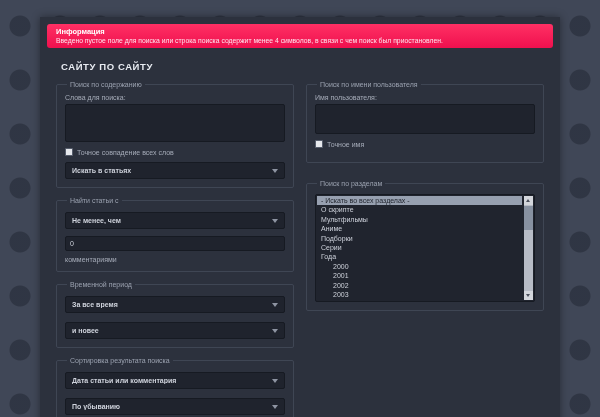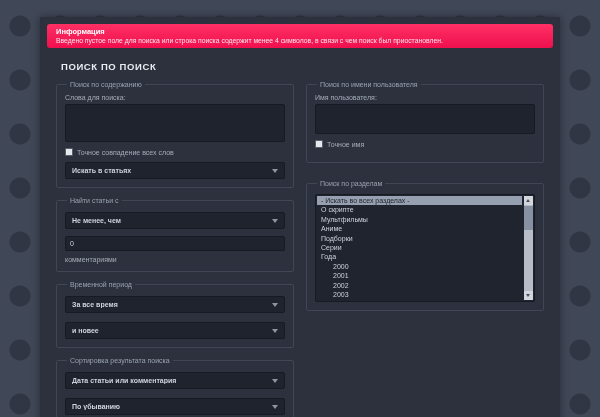--- a/index.html
+++ b/index.html
@@ -50,21 +50,21 @@
 </head>
 <body>
 
 <div class="panel">
 
   <div class="banner">
     <div class="banner-title">Информация</div>
     <div class="banner-message">Введено пустое поле для поиска или строка поиска содержит менее 4 символов, в связи с чем поиск был приостановлен.</div>
   </div>
 
-  <div class="page-title">ПОИСК ПО ПОИСК</div>
+  <div class="page-title">САЙТУ ПО САЙТУ</div>
 
   <div class="columns">
 
     <div class="col">
 
       <fieldset>
         <legend>Поиск по содержанию</legend>
         <div class="field-label">Слова для поиска:</div>
         <textarea class="box h38" style=""></textarea>
         <div class="check-row">

